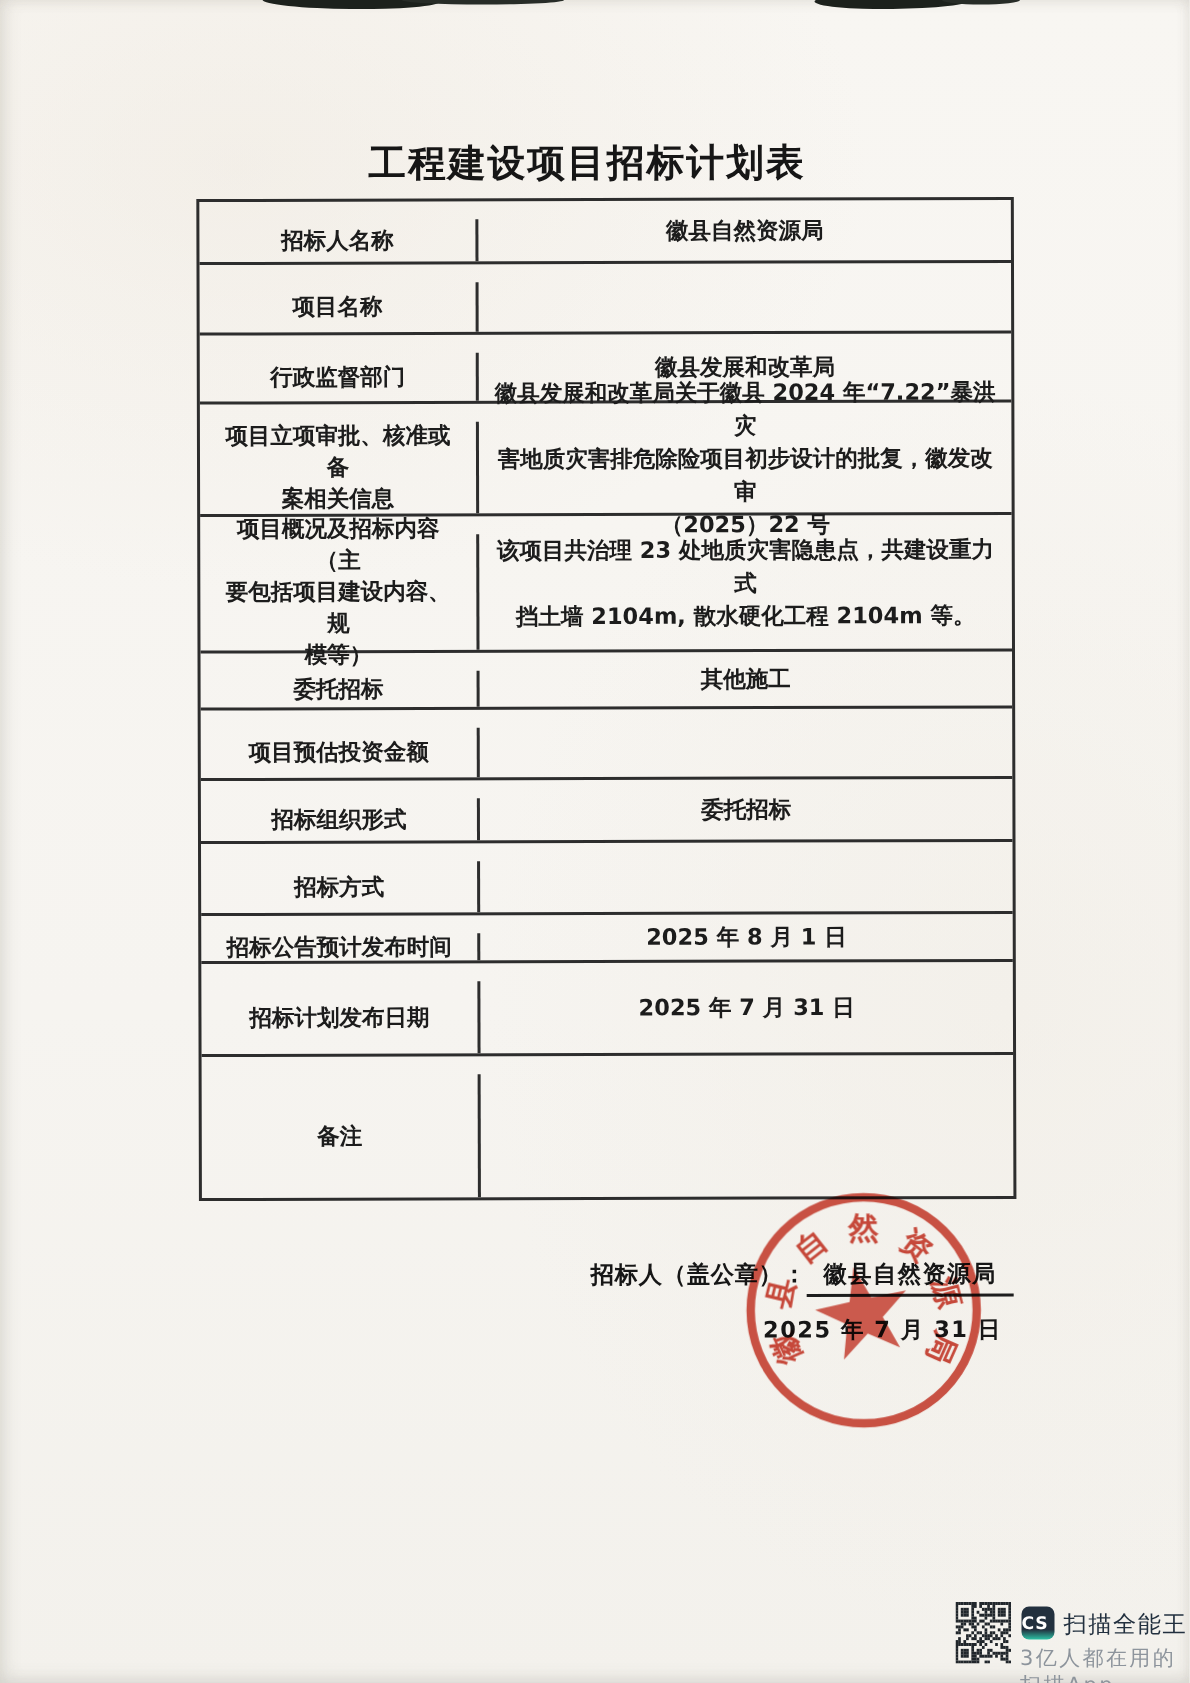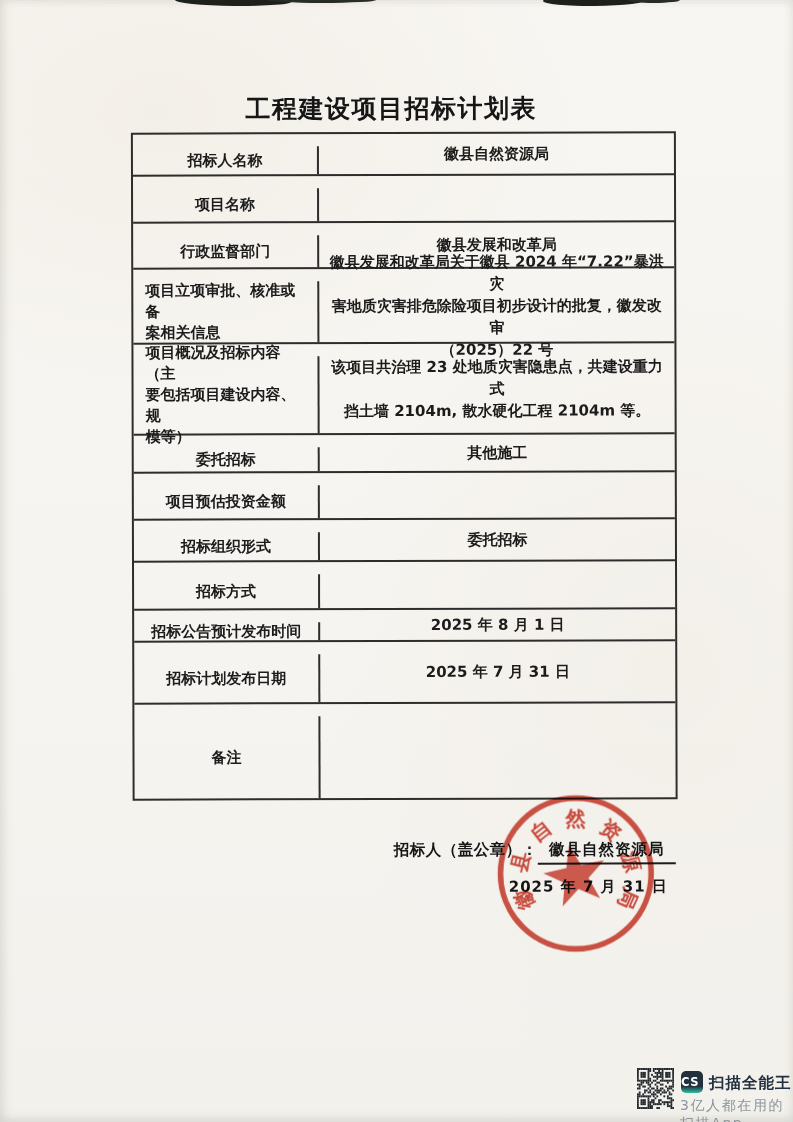--- a/index.html
+++ b/index.html
@@ -37,21 +37,21 @@
 
   .tbl{
     position:absolute;left:132px;top:132px;width:541px;
     border:2px solid #2d2d2d;
   }
   .row{display:flex;border-top:2px solid #2d2d2d;}
   .row:first-child{border-top:none;}
   .cl{
     width:186px;flex:none;border-right:2px solid #2d2d2d;
     display:flex;align-items:center;justify-content:center;
-    text-align:left;font-weight:bold;font-size:15px;line-height:21px;
+    text-align:center;font-weight:bold;font-size:15px;line-height:21px;
     padding:3px 12px;box-sizing:border-box;white-space:pre-line;color:#1c1c1c;margin-top:12px;
   }
   .cv{
     flex:1;display:flex;align-items:center;justify-content:center;
     text-align:center;font-weight:bold;font-size:15px;line-height:22px;
     padding:3px 9px;box-sizing:border-box;white-space:pre-line;color:#1c1c1c;
   }
   .row:nth-child(1){height:40px;}
   .row:nth-child(2){height:45px;}
   .row:nth-child(3){height:44px;}
@@ -82,21 +82,21 @@
     mix-blend-mode:multiply;opacity:.93;filter:blur(.35px);
   }
   .qr{position:absolute;left:637px;top:1068px;width:37px;height:41px;}
   .cs-logo{
     position:absolute;left:681px;top:1071px;width:22px;height:22px;border-radius:5px;
     background:linear-gradient(180deg,#22303e 0%,#22303e 70%,#2cc2a5 100%);
     color:#fff;font-weight:bold;font-size:11.5px;
     display:flex;align-items:center;letter-spacing:.5px;
   }
   .app-name{
-    position:absolute;left:709px;top:1073px;font-size:15.5px;font-weight:bold;
+    position:absolute;left:709px;top:1073px;font-size:15.5px;font-weight:normal;
     color:#22303f;letter-spacing:1px;
   }
   .tagline{
     position:absolute;left:680px;top:1097px;font-size:14px;color:#8d949c;letter-spacing:1.6px;
   }
 </style>
 </head>
 <body>
 
 <div class="page">

